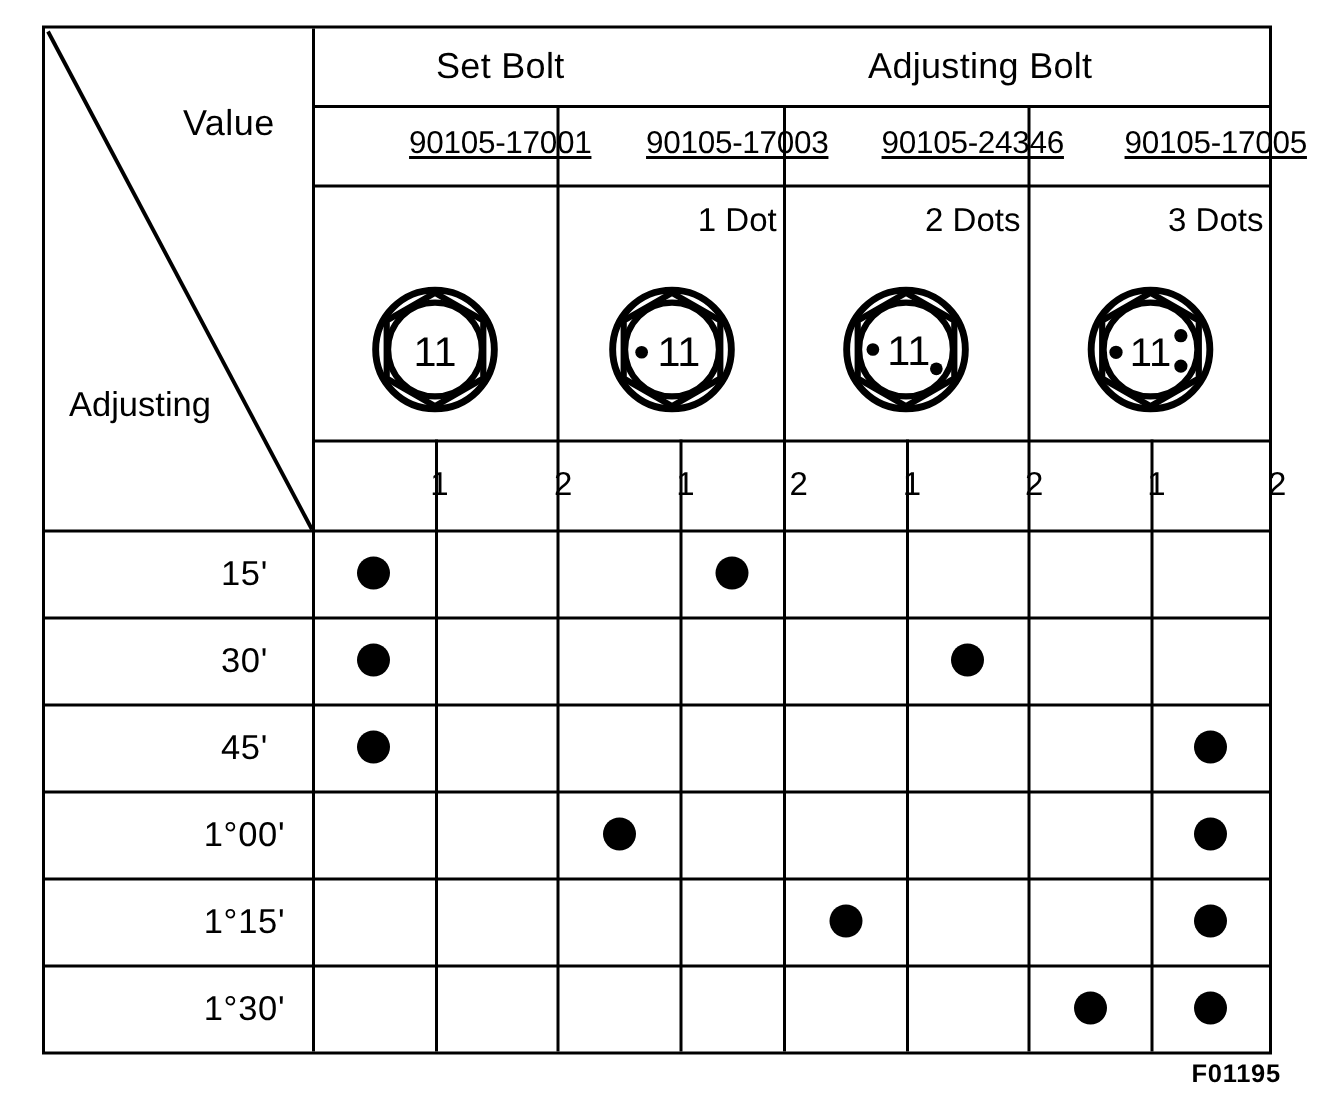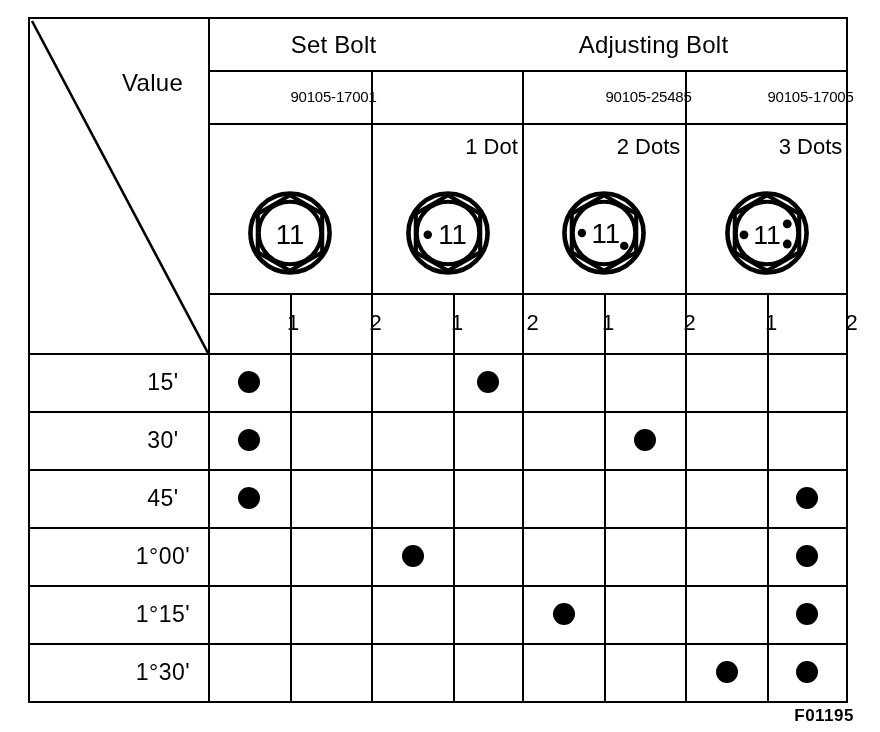--- a/index.html
+++ b/index.html
@@ -57,22 +57,23 @@
     line-height: 1.15;
     white-space: nowrap;
     margin-left: 44px;
   }
 
   .hdr-group {
     font-size: 24px;
     letter-spacing: 0.2px;
   }
   .hdr-part {
-    font-size: 15px;
+    font-size: 21px;
     letter-spacing: -0.2px;
+    text-decoration: underline;
   }
   .hdr-dots {
     font-size: 22px;
   }
   .hdr-num {
     font-size: 22px;
   }
   .row-label {
     font-size: 23px;
     letter-spacing: 0.5px;
@@ -155,27 +156,29 @@
     <div class="hline" style="left:0; top:450px; width:816px;"></div>
     <div class="hline" style="left:0; top:508px; width:816px;"></div>
     <div class="hline" style="left:0; top:566px; width:816px;"></div>
     <div class="hline" style="left:0; top:624px; width:816px;"></div>
 
     <svg class="corner-diagonal" viewBox="0 0 180 336">
       <line x1="2" y1="2" x2="178" y2="334" stroke="#000" stroke-width="2.6"></line>
     </svg>
     <div class="corner-bolt">Value</div>
     <div class="corner-adjval">
+      <div>Adjusting</div>
     </div>
 
     <div class="cell hdr-group" style="left:178px; top:0px; width:163px; height:51px;">Set Bolt</div>
     <div class="cell hdr-group" style="left:343px; top:0px; width:473px; height:51px;">Adjusting Bolt</div>
 
     <div class="cell hdr-part" style="left:178px; top:51px; width:163px; height:53px;">90105-17001</div>
-    <div class="cell hdr-part" style="left:494px; top:51px; width:161px; height:53px;">90105-25485</div>
+    <div class="cell hdr-part" style="left:343px; top:51px; width:149px; height:53px;">90105-17003</div>
+    <div class="cell hdr-part" style="left:494px; top:51px; width:161px; height:53px;">90105-24346</div>
     <div class="cell hdr-part" style="left:657px; top:51px; width:159px; height:53px;">90105-17005</div>
 
     <div class="cell hdr-dots" style="left:178px; top:112px; width:163px; height:32px;"></div>
     <div class="cell hdr-dots" style="left:343px; top:112px; width:149px; height:32px;">1 Dot</div>
     <div class="cell hdr-dots" style="left:494px; top:112px; width:161px; height:32px;">2 Dots</div>
     <div class="cell hdr-dots" style="left:657px; top:112px; width:159px; height:32px;">3 Dots</div>
 
     <svg class="bolt-art" style="left:260px; top:214px;" viewBox="0 0 100 100">
       <circle cx="50" cy="50" r="43" fill="none" stroke="#000" stroke-width="5"></circle>
       <polygon points="50,9 85,29 85,71 50,91 15,71 15,29" fill="none" stroke="#000" stroke-width="4.5"></polygon>

